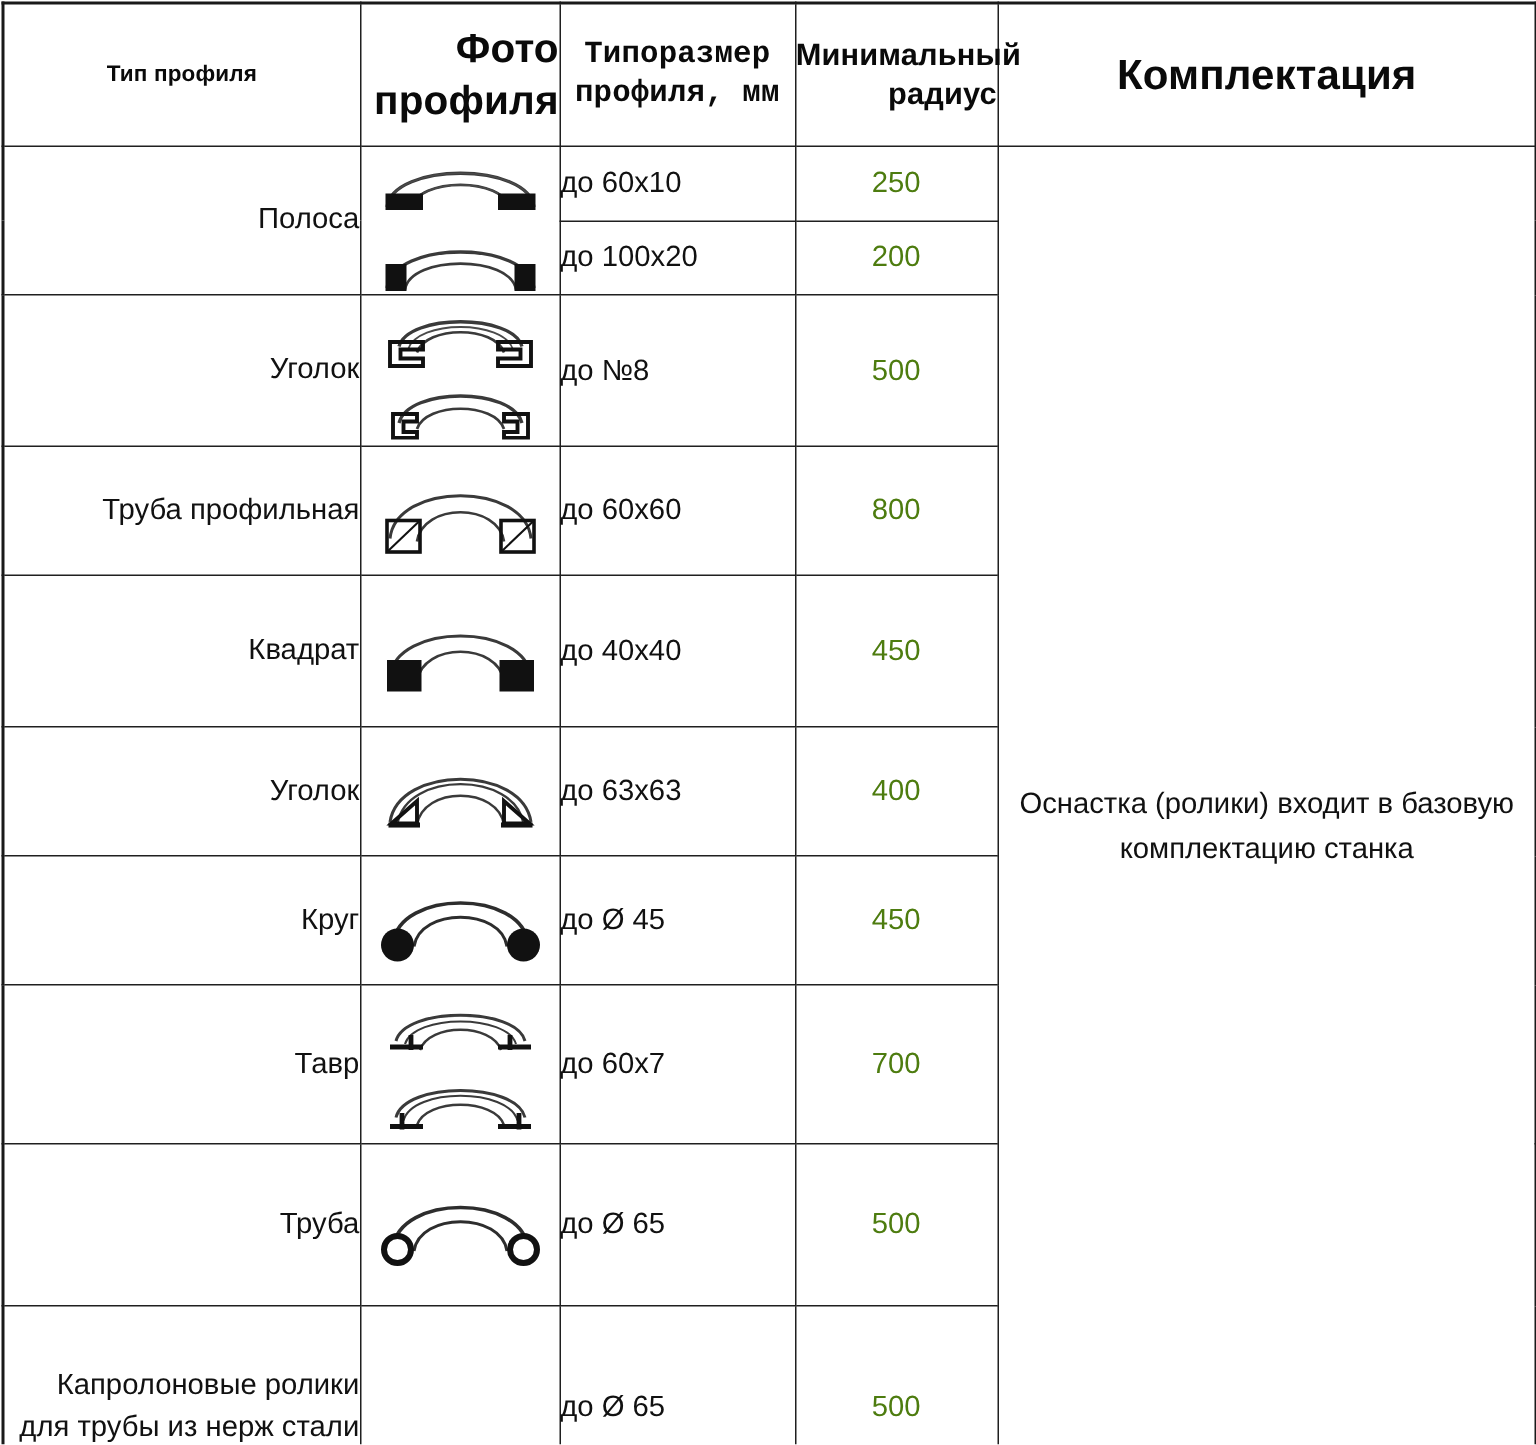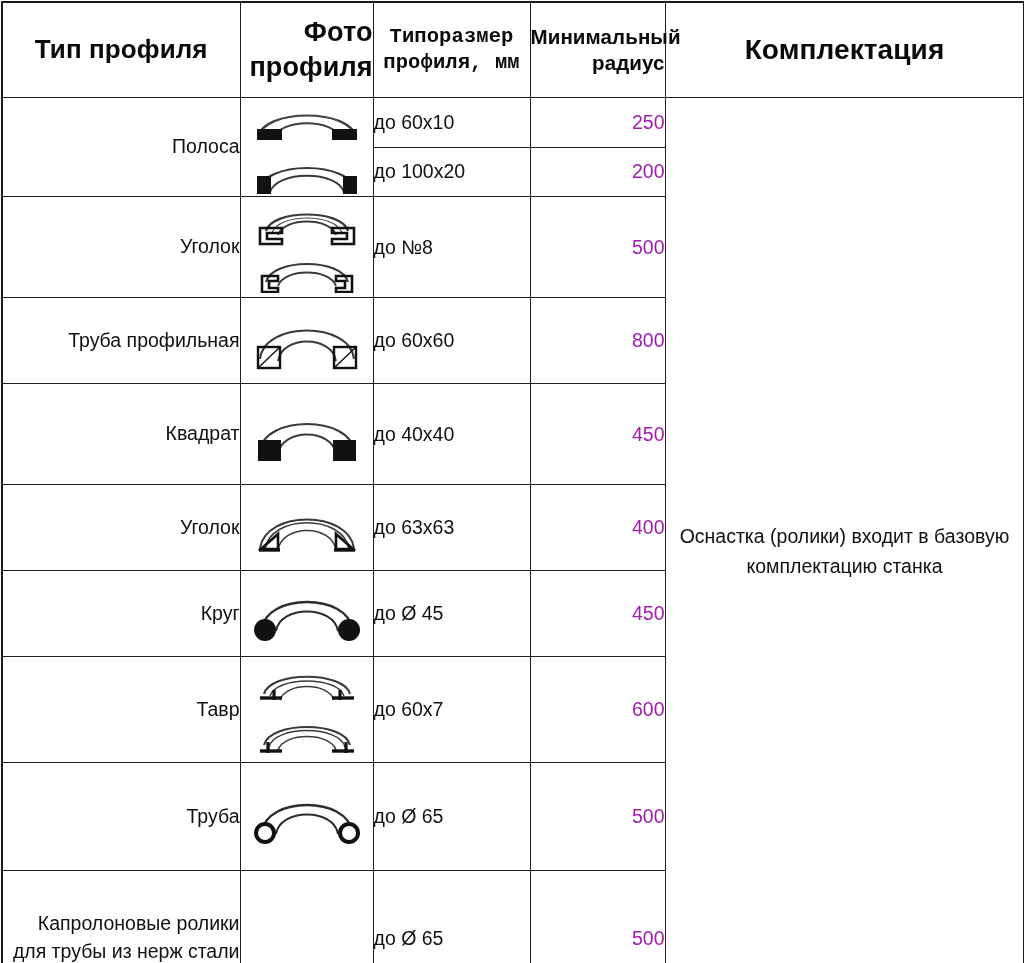--- a/index.html
+++ b/index.html
@@ -33,21 +33,21 @@
     background:#00c2cb;
     color:#0a0a0a;
     font-weight:bold;
     font-size:20px;
     line-height:1.28;
     text-align:center;
     height:94px;
     padding:2px 4px;
     letter-spacing:.1px;
   }
-  th.h-type{font-size:26px;}
+  th.h-type{font-size:15px;}
   th.h-photo{font-size:27px;text-align:right;}
   th.h-size{font-size:20.5px;font-family:Liberation Mono, monospace;}
   th.h-radius{font-size:20.5px;text-align:right;}
   th.h-kit{font-size:28px;}
 
   
   td.c-name{
     text-align:right;
     padding-left:10px;
     font-size:19.5px;
@@ -57,23 +57,23 @@
   td.c-photo{
     text-align:center;
     padding:4px 0;
   }
   td.c-size{
     text-align:left;
     font-size:19.5px;
     color:#111;
   }
   td.c-radius{
-    text-align:right;
-    font-size:19.5px;
-    color:#a21caf;
+    text-align:center;
+    font-size:19.5px;
+    color:#4d7c0f;
   }
   td.c-kit{
     text-align:center;
     font-size:19.5px;
     color:#111;
     line-height:1.55;
     padding:6px 18px;
   }
   .kit-text{display:block;}
 
@@ -252,21 +252,21 @@
               <path d="M21 36 C27 14, 91 14, 97 36" fill="none" stroke="#3a3a3a" stroke-width="1.4"></path>
               <path d="M30 39 C36 21, 82 21, 88 39" fill="none" stroke="#3a3a3a" stroke-width="1.6"></path>
               <line x1="12" y1="40" x2="34" y2="40" stroke="#111" stroke-width="3.4"></line>
               <line x1="20" y1="31" x2="20" y2="42" stroke="#111" stroke-width="3.2"></line>
               <line x1="84" y1="40" x2="106" y2="40" stroke="#111" stroke-width="3.4"></line>
               <line x1="98" y1="31" x2="98" y2="42" stroke="#111" stroke-width="3.2"></line>
             </svg>
           </span>
         </td>
         <td class="c-size" rowspan="2">до  60х7</td>
-        <td class="c-radius" rowspan="2">600</td>
+        <td class="c-radius" rowspan="2">700</td>
       </tr>
       <tr></tr>
 
       <tr>
         <td class="c-name" style="height:83px">Труба</td>
         <td class="c-photo">
           <span class="glyph-wrap">
             <svg width="118" height="58" viewBox="0 0 118 58" aria-hidden="true">
               <path d="M14 44 C18 8, 100 8, 104 44" fill="none" stroke="#2d2d2d" stroke-width="2.4"></path>
               <path d="M28 46 C32 20, 86 20, 90 46" fill="none" stroke="#2d2d2d" stroke-width="2"></path>

